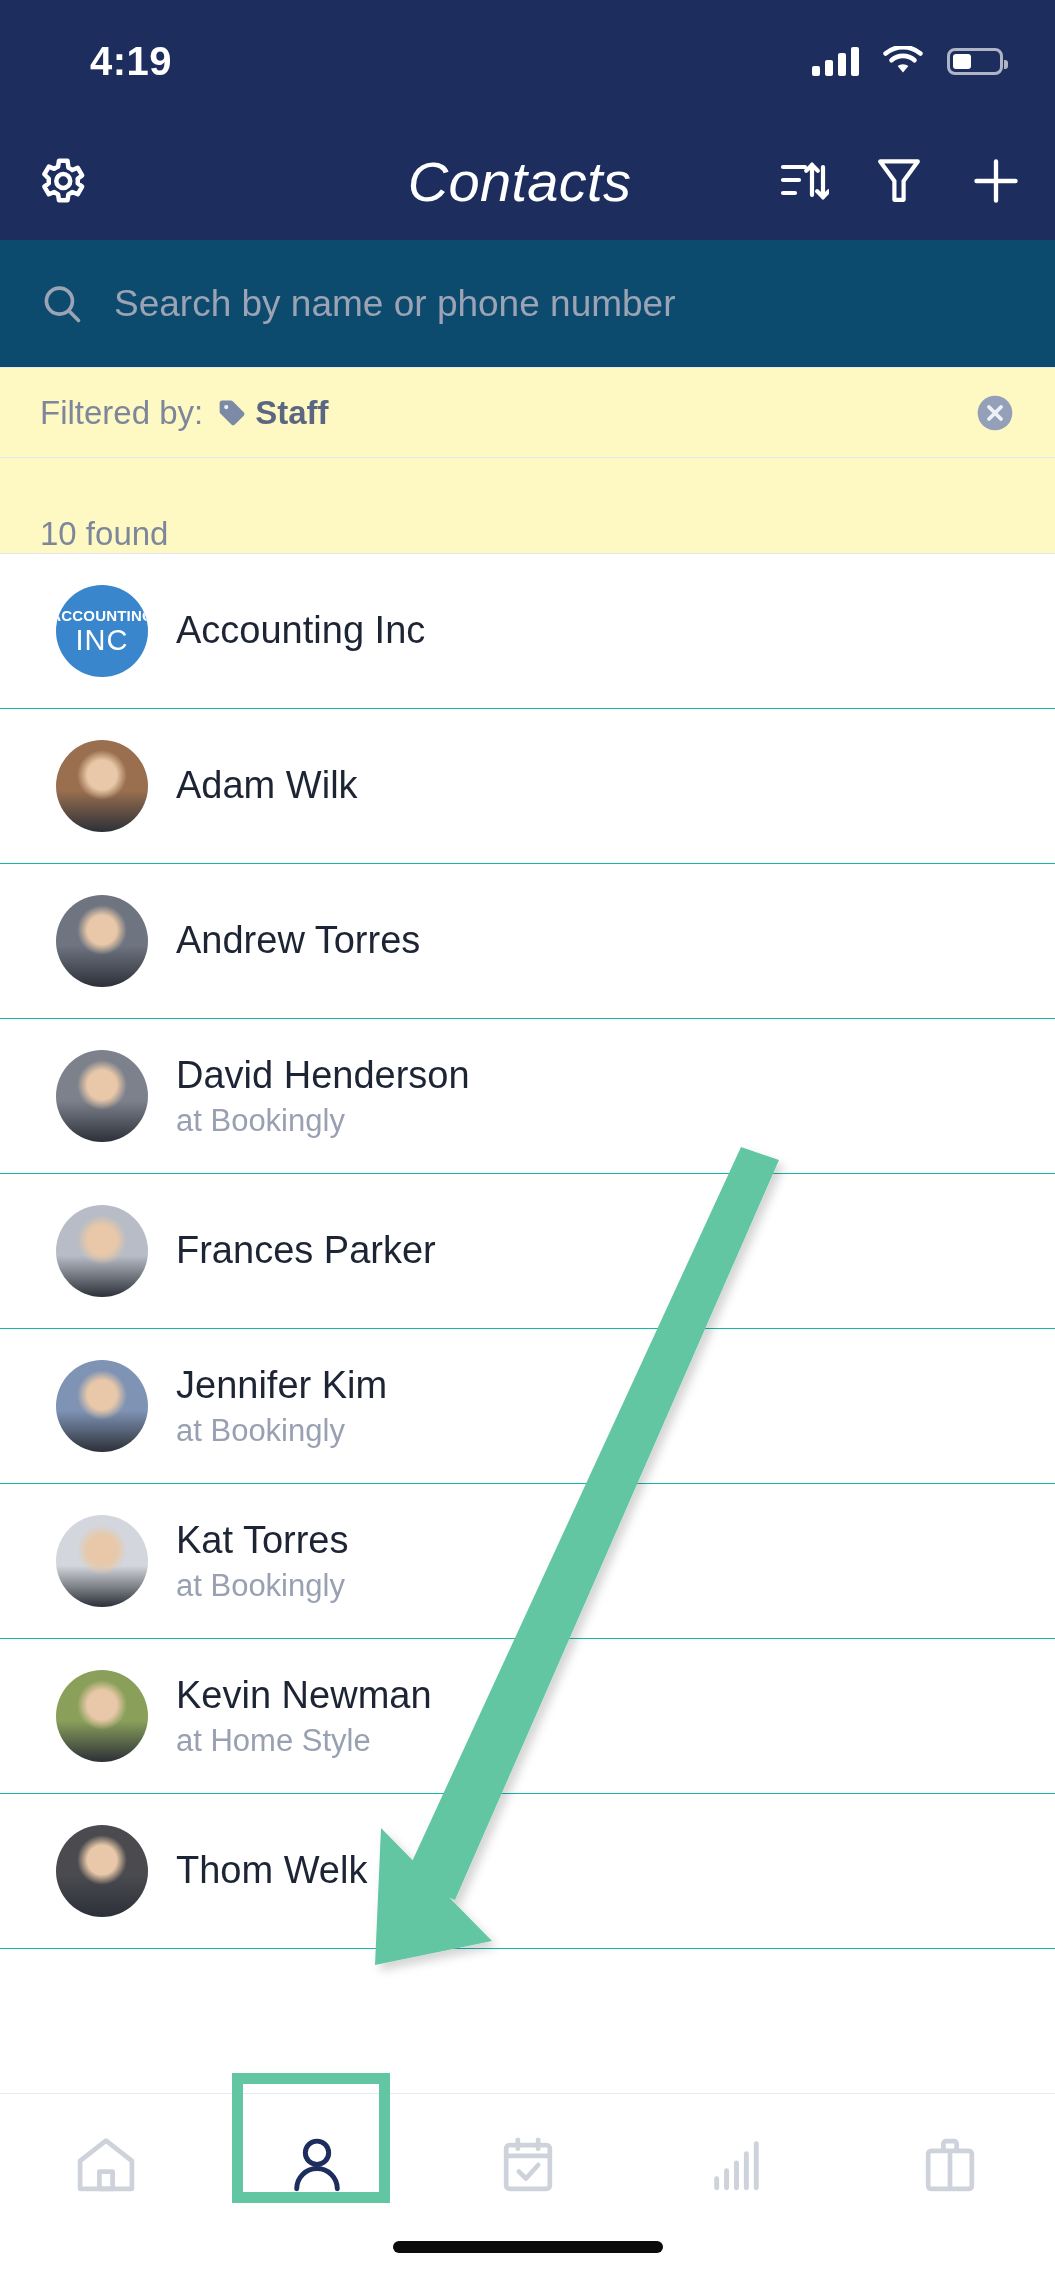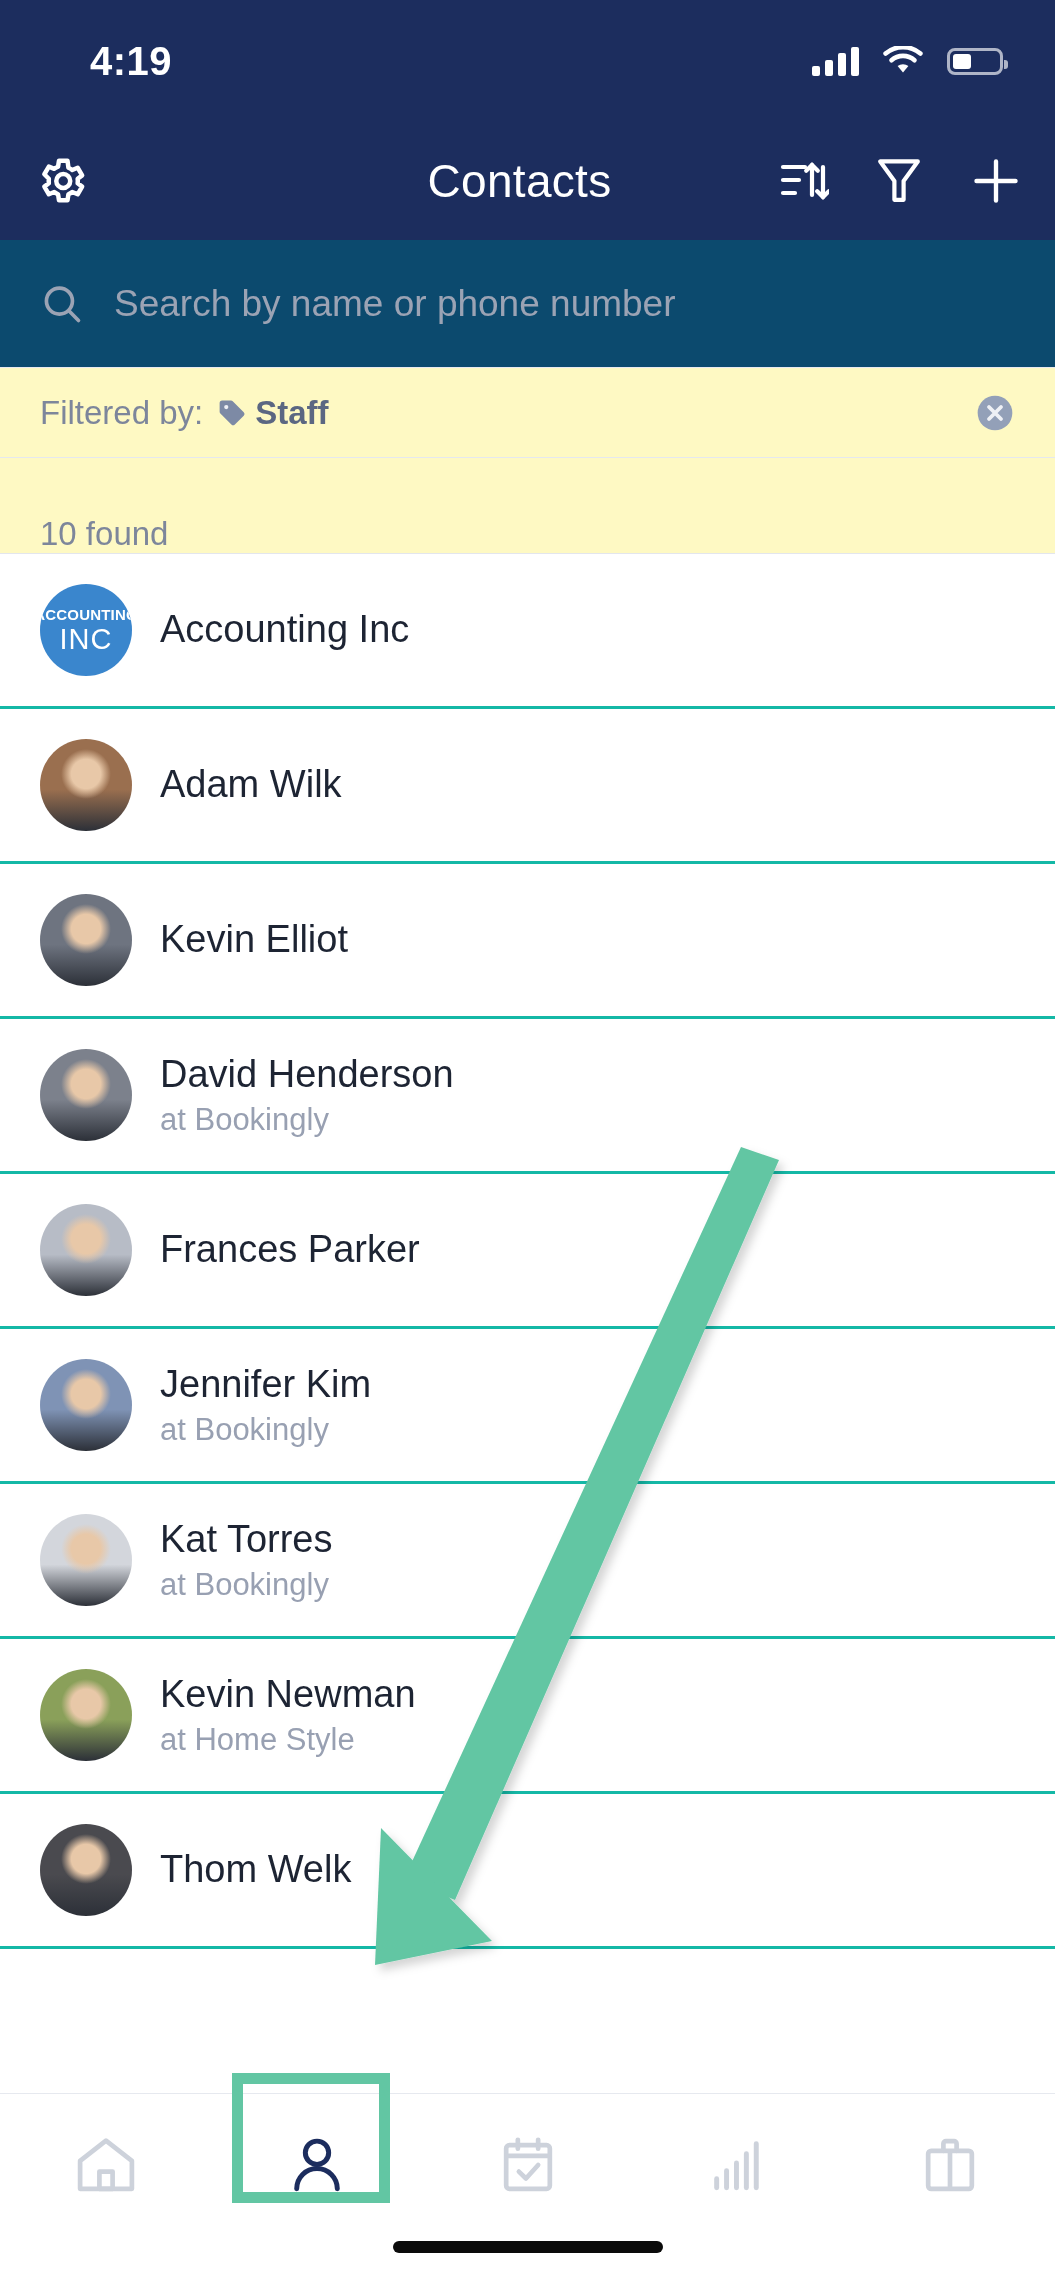--- a/index.html
+++ b/index.html
@@ -41,22 +41,23 @@
   }
   .batt .lvl { height:100%; width:42%; background:#fff; border-radius:3px; }
 
   
   .navbar {
     height:118px; background:#1c2d5e;
     display:flex; align-items:center; position:relative; padding:0 32px 0 34px;
   }
   .nav-title {
     position:absolute; left:0; right:16px; text-align:center;
-    color:#fff; font-size:46px; font-weight:400; letter-spacing:.3px;
+    color:#fff; font-size:56px; font-weight:400; letter-spacing:.3px;
     pointer-events:none;
+    font-style:italic;
   }
   .nav-right { margin-left:auto; display:flex; align-items:center; gap:46px; z-index:2; }
   .nav-btn { display:flex; align-items:center; justify-content:center; cursor:pointer; }
 
   
   .searchbar {
     height:128px; background:#0c4a6e; display:flex; align-items:center;
     padding:0 40px; border-bottom:1px solid #e8eaef;
   }
   .search-input-wrap { display:flex; align-items:center; gap:30px; width:100%; }
@@ -72,22 +73,22 @@
   .filter-tagicon { margin:0 8px 0 14px; display:inline-flex; }
   .filter-value { color:#5b6782; font-size:33px; font-weight:bold; }
   .filter-clear { margin-left:auto; cursor:pointer; display:flex; }
 
   .found-row { height:95px; display:flex; align-items:flex-end; padding:0 40px; }
   .found-text { color:#7d869b; font-size:33px; }
 
   
   .list { background:#fff; }
   .row {
-    height:155px; display:flex; align-items:center; padding:0 40px;
-    border-bottom:3px solid #14b8a6; cursor:pointer; background:#fff;
+    height:155px; display:flex; align-items:center; padding:0 56px;
+    border-bottom:1px solid #14b8a6; cursor:pointer; background:#fff;
   }
   .avatar {
     width:92px; height:92px; border-radius:50%; flex:0 0 92px;
     overflow:hidden; position:relative; margin-right:28px;
   }
   .avatar .ph { position:absolute; inset:0; }
   .av-txt {
     position:absolute; inset:0; display:flex; flex-direction:column;
     align-items:center; justify-content:center; color:#fff; line-height:1;
   }
@@ -230,21 +231,21 @@
         </div>
         <div class="row-text">
           <div class="row-name">Adam Wilk</div>
         </div>
       </div>
       <div class="row">
         <div class="avatar">
           <div class="ph" style="background: radial-gradient(circle at 50% 38%, rgb(232, 200, 168) 0px, rgb(232, 200, 168) 20%, rgba(232, 200, 168, 0) 34%), linear-gradient(rgb(110, 116, 128) 0%, rgb(110, 116, 128) 55%, rgb(44, 48, 56) 100%);"></div>
         </div>
         <div class="row-text">
-          <div class="row-name">Kevin Elliot</div>
+          <div class="row-name">Andrew Torres</div>
         </div>
       </div>
       <div class="row">
         <div class="avatar">
           <div class="ph" style="background: radial-gradient(circle at 50% 38%, rgb(232, 200, 168) 0px, rgb(232, 200, 168) 20%, rgba(232, 200, 168, 0) 34%), linear-gradient(rgb(124, 129, 140) 0%, rgb(124, 129, 140) 55%, rgb(44, 48, 56) 100%);"></div>
         </div>
         <div class="row-text">
           <div class="row-name">David Henderson</div>
           <div class="row-sub">at Bookingly</div>
         </div>

